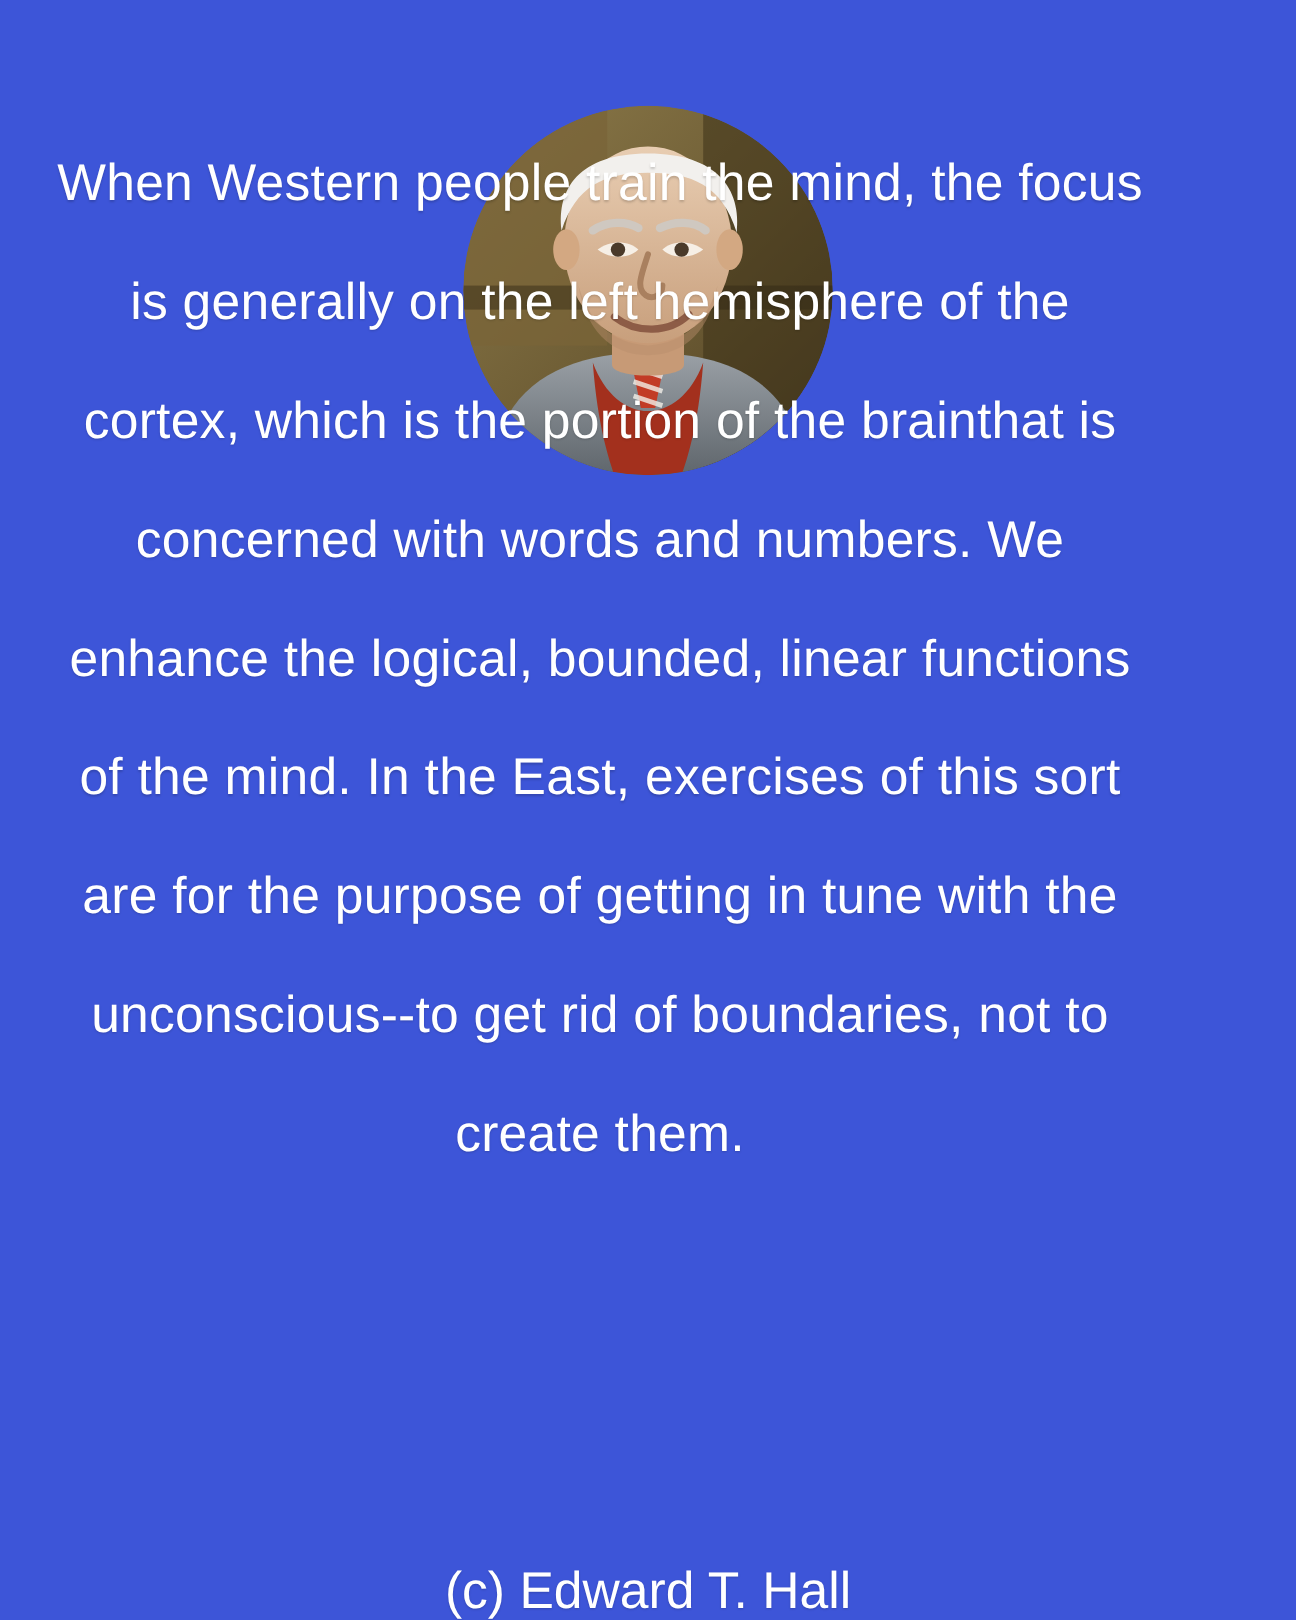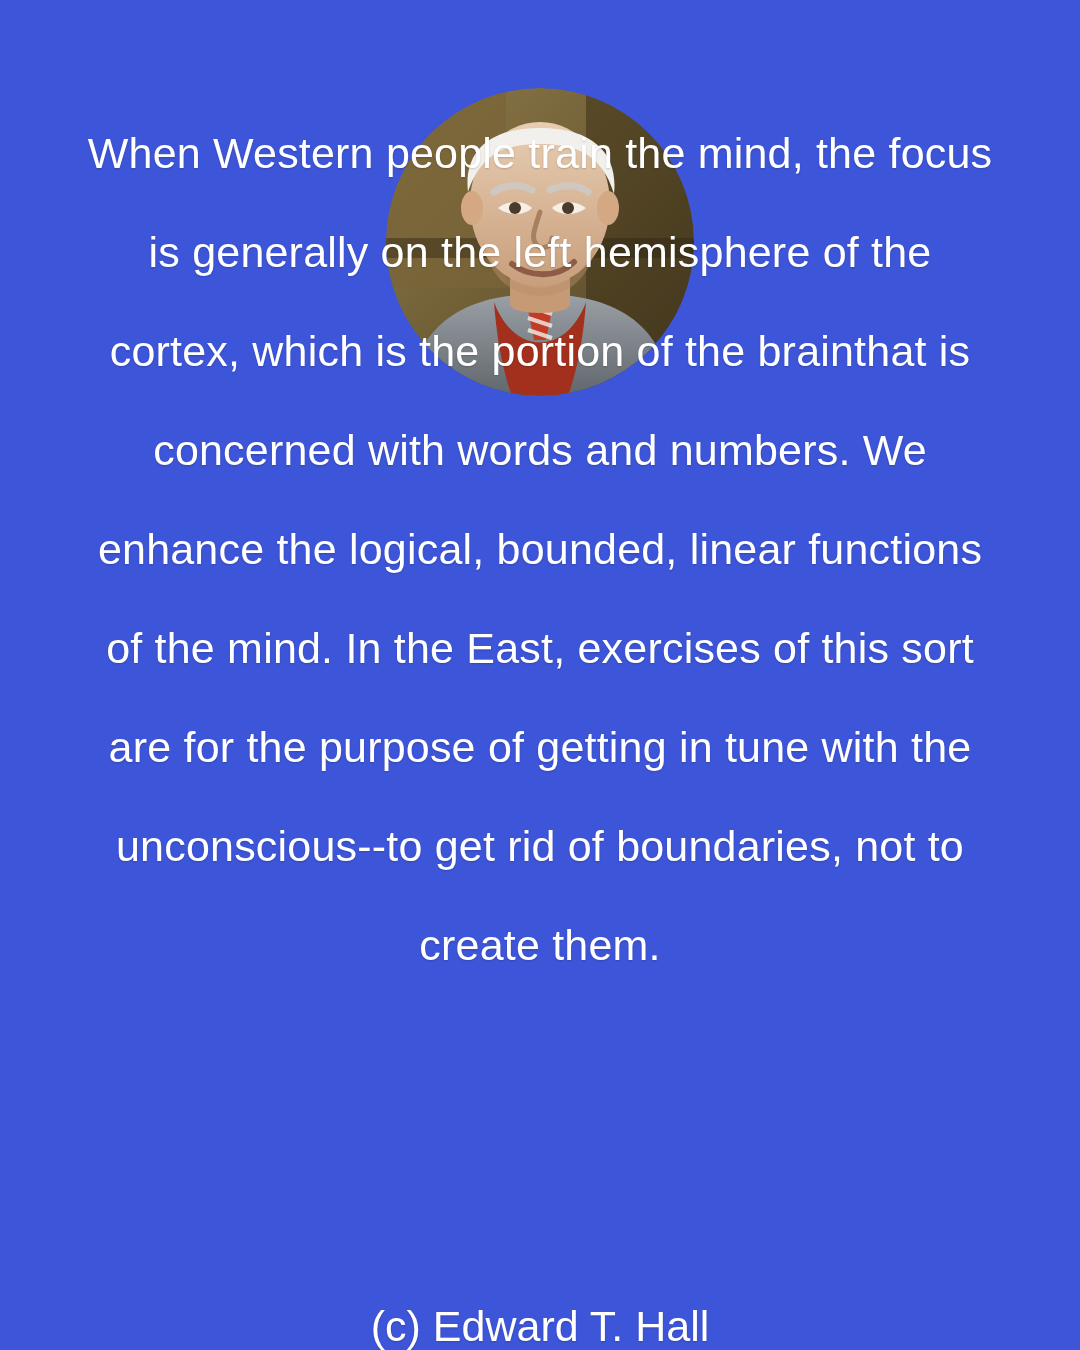--- a/index.html
+++ b/index.html
@@ -15,21 +15,20 @@
     position: relative;
   }
 
   .quote-card {
     position: relative;
     width: 1080px;
     height: 1350px;
     box-sizing: border-box;
     display: flex;
     flex-direction: column;
-    align-items: center;
     justify-content: flex-start;
   }
 
   
   .portrait {
     position: absolute;
     top: 88px;
     left: 50%;
     transform: translateX(-50%);
     width: 308px;

